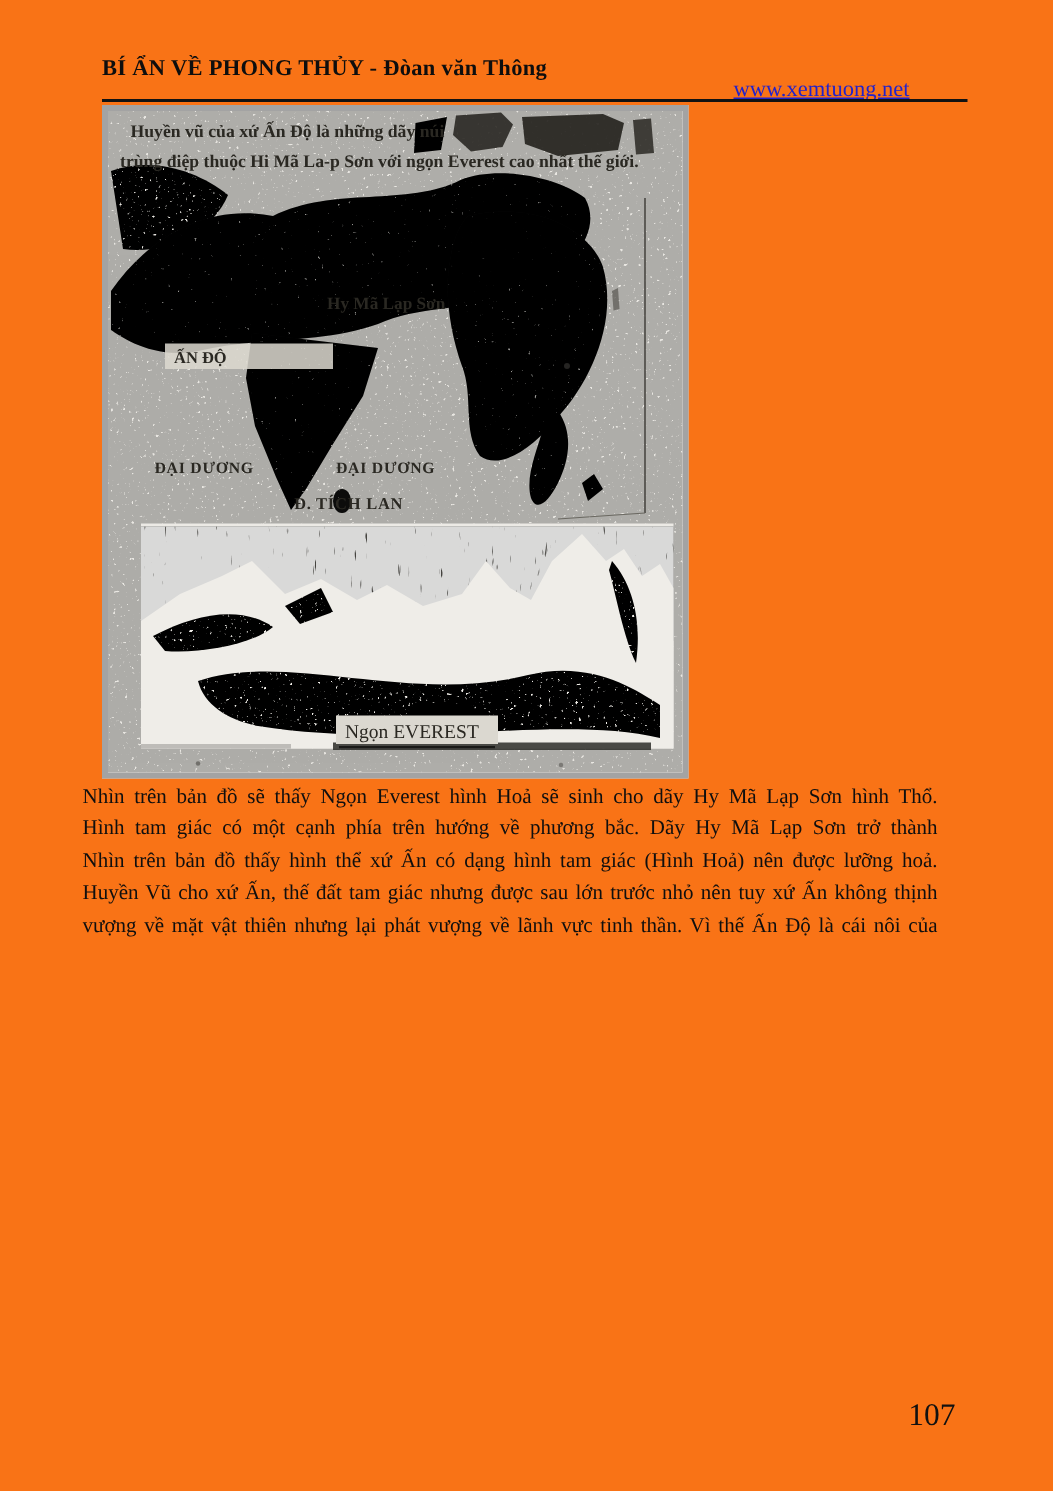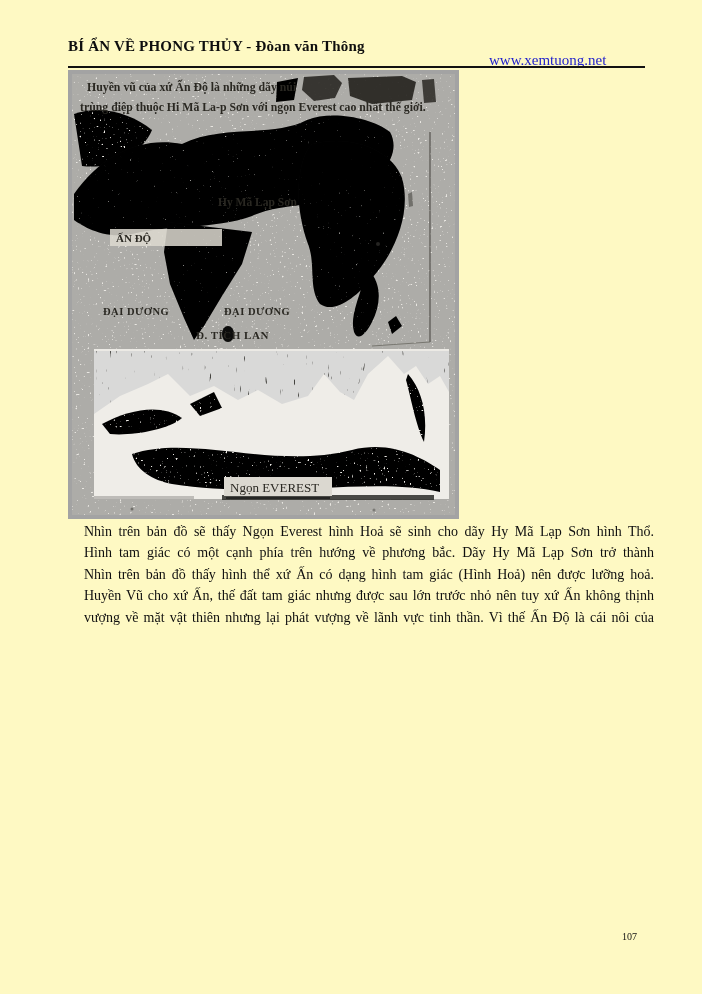--- a/index.html
+++ b/index.html
@@ -1,17 +1,17 @@
 <!DOCTYPE html>
 <html><head>
 <meta charset="utf-8">
 <style>
   html,body{margin:0;padding:0;}
   body{background:#ffffff;font-family:"Liberation Serif","DejaVu Serif",serif;}
-  .page{position:relative;width:702px;height:994px;background:#fef9c3;overflow:hidden;}
+  .page{position:relative;width:702px;height:994px;background:#f97316;overflow:hidden;}
 
   .header-title{
     position:absolute;left:68px;top:38px;
     font-size:15px;font-weight:bold;color:#0e0e0e;letter-spacing:.2px;
     white-space:nowrap;
   }
   .header-link{
     position:absolute;left:489px;top:40px;
     font-size:15px;color:#2222cc;text-decoration:underline;white-space:nowrap;margin-top:12px;
   }
@@ -19,33 +19,33 @@
     position:absolute;left:68px;top:66px;width:577px;height:2px;background:#121212;
   }
 
   .figure{
     position:absolute;left:68px;top:70px;width:383px;height:441px;
     border:4px solid #a3a3a3;background:#e9e7e2;
   }
   .figure svg{display:block;}
 
   .body-text{
-    position:absolute;left:84px;top:521px;width:570px;
+    position:absolute;left:55px;top:521px;width:570px;
     font-size:14px;color:#0f0f0f;
   }
   .body-text .line{
     height:21.4px;line-height:21.4px;
     text-align:justify;text-align-last:justify;white-space:normal;
     overflow:hidden;
   }
   .body-text .line.last{text-align-last:left;}
 
   .page-number{
     position:absolute;left:580px;top:931px;width:57px;
-    font-size:10px;color:#111;text-align:right;
+    font-size:21px;color:#111;text-align:right;
   }
 
   .svg-label{font-family:"Liberation Serif","DejaVu Serif",serif;fill:#2a2822;}
 </style>
 </head>
 <body>
 
 <div class="page">
 
   <div class="header-title">BÍ ẨN VỀ PHONG THỦY  - Đòan văn Thông</div>

